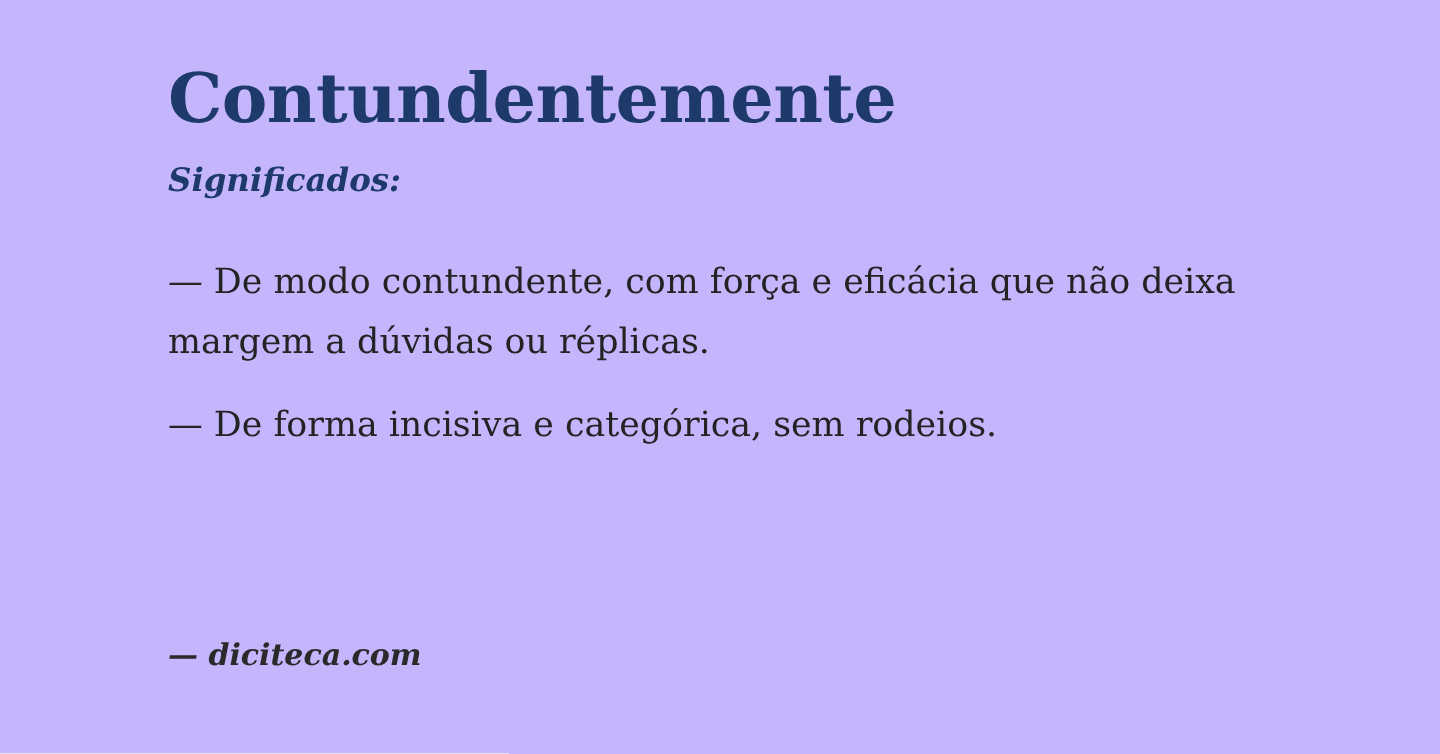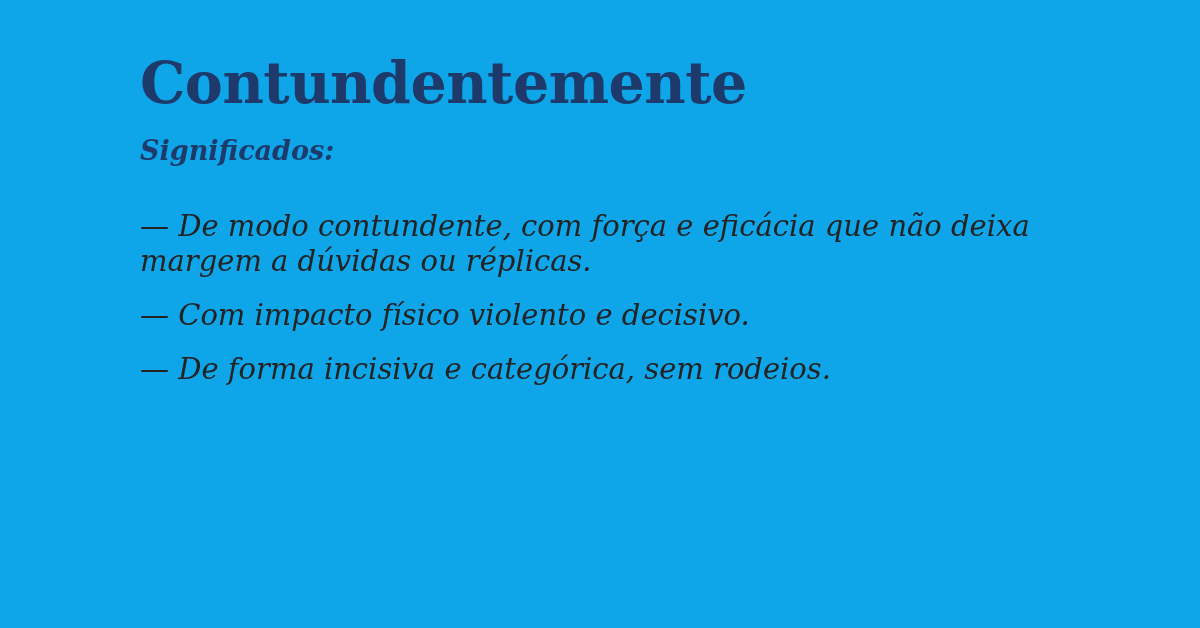--- a/index.html
+++ b/index.html
@@ -5,21 +5,21 @@
 <style>
   html, body {
     margin: 0;
     padding: 0;
     background: #ffffff;
   }
   .canvas {
     position: relative;
     width: 1200px;
     height: 628px;
-    background: #0ea5e9;
+    background: #c4b5fd;
     overflow: hidden;
     box-sizing: border-box;
     padding: 50px 110px 0 140px;
     font-family: "DejaVu Serif", "Liberation Serif", serif;
   }
   .word-title {
     margin: 0;
     font-size: 57px;
     line-height: 1.15;
     font-weight: 700;
@@ -33,25 +33,24 @@
     font-weight: 700;
     font-style: italic;
     color: #1d3a6b;
   }
   .definitions {
     margin-top: 44px;
   }
   .definition-item {
     margin: 0 0 19px 0;
     font-size: 29px;
-    line-height: 35px;
+    line-height: 50px;
     font-weight: 400;
     color: #232323;
     max-width: 930px;
-    font-style: italic;
   }
   .source-attribution {
     position: absolute;
     left: 140px;
     top: 531px;
     font-size: 25px;
     line-height: 1.2;
     font-style: italic;
     font-weight: 600;
     color: #2a2a2a;
@@ -61,18 +60,18 @@
 <body>
 
 <div class="canvas">
 
   <h1 class="word-title">Contundentemente</h1>
 
   <h2 class="meanings-label">Significados:</h2>
 
   <div class="definitions">
     <p class="definition-item">— De modo contundente, com força e eficácia que não deixa margem a dúvidas ou réplicas.</p>
-    <p class="definition-item">— Com impacto físico violento e decisivo.</p>
     <p class="definition-item">— De forma incisiva e categórica, sem rodeios.</p>
   </div>
 
+  <div class="source-attribution">— diciteca.com</div>
 
 </div>
 
 </body></html>

